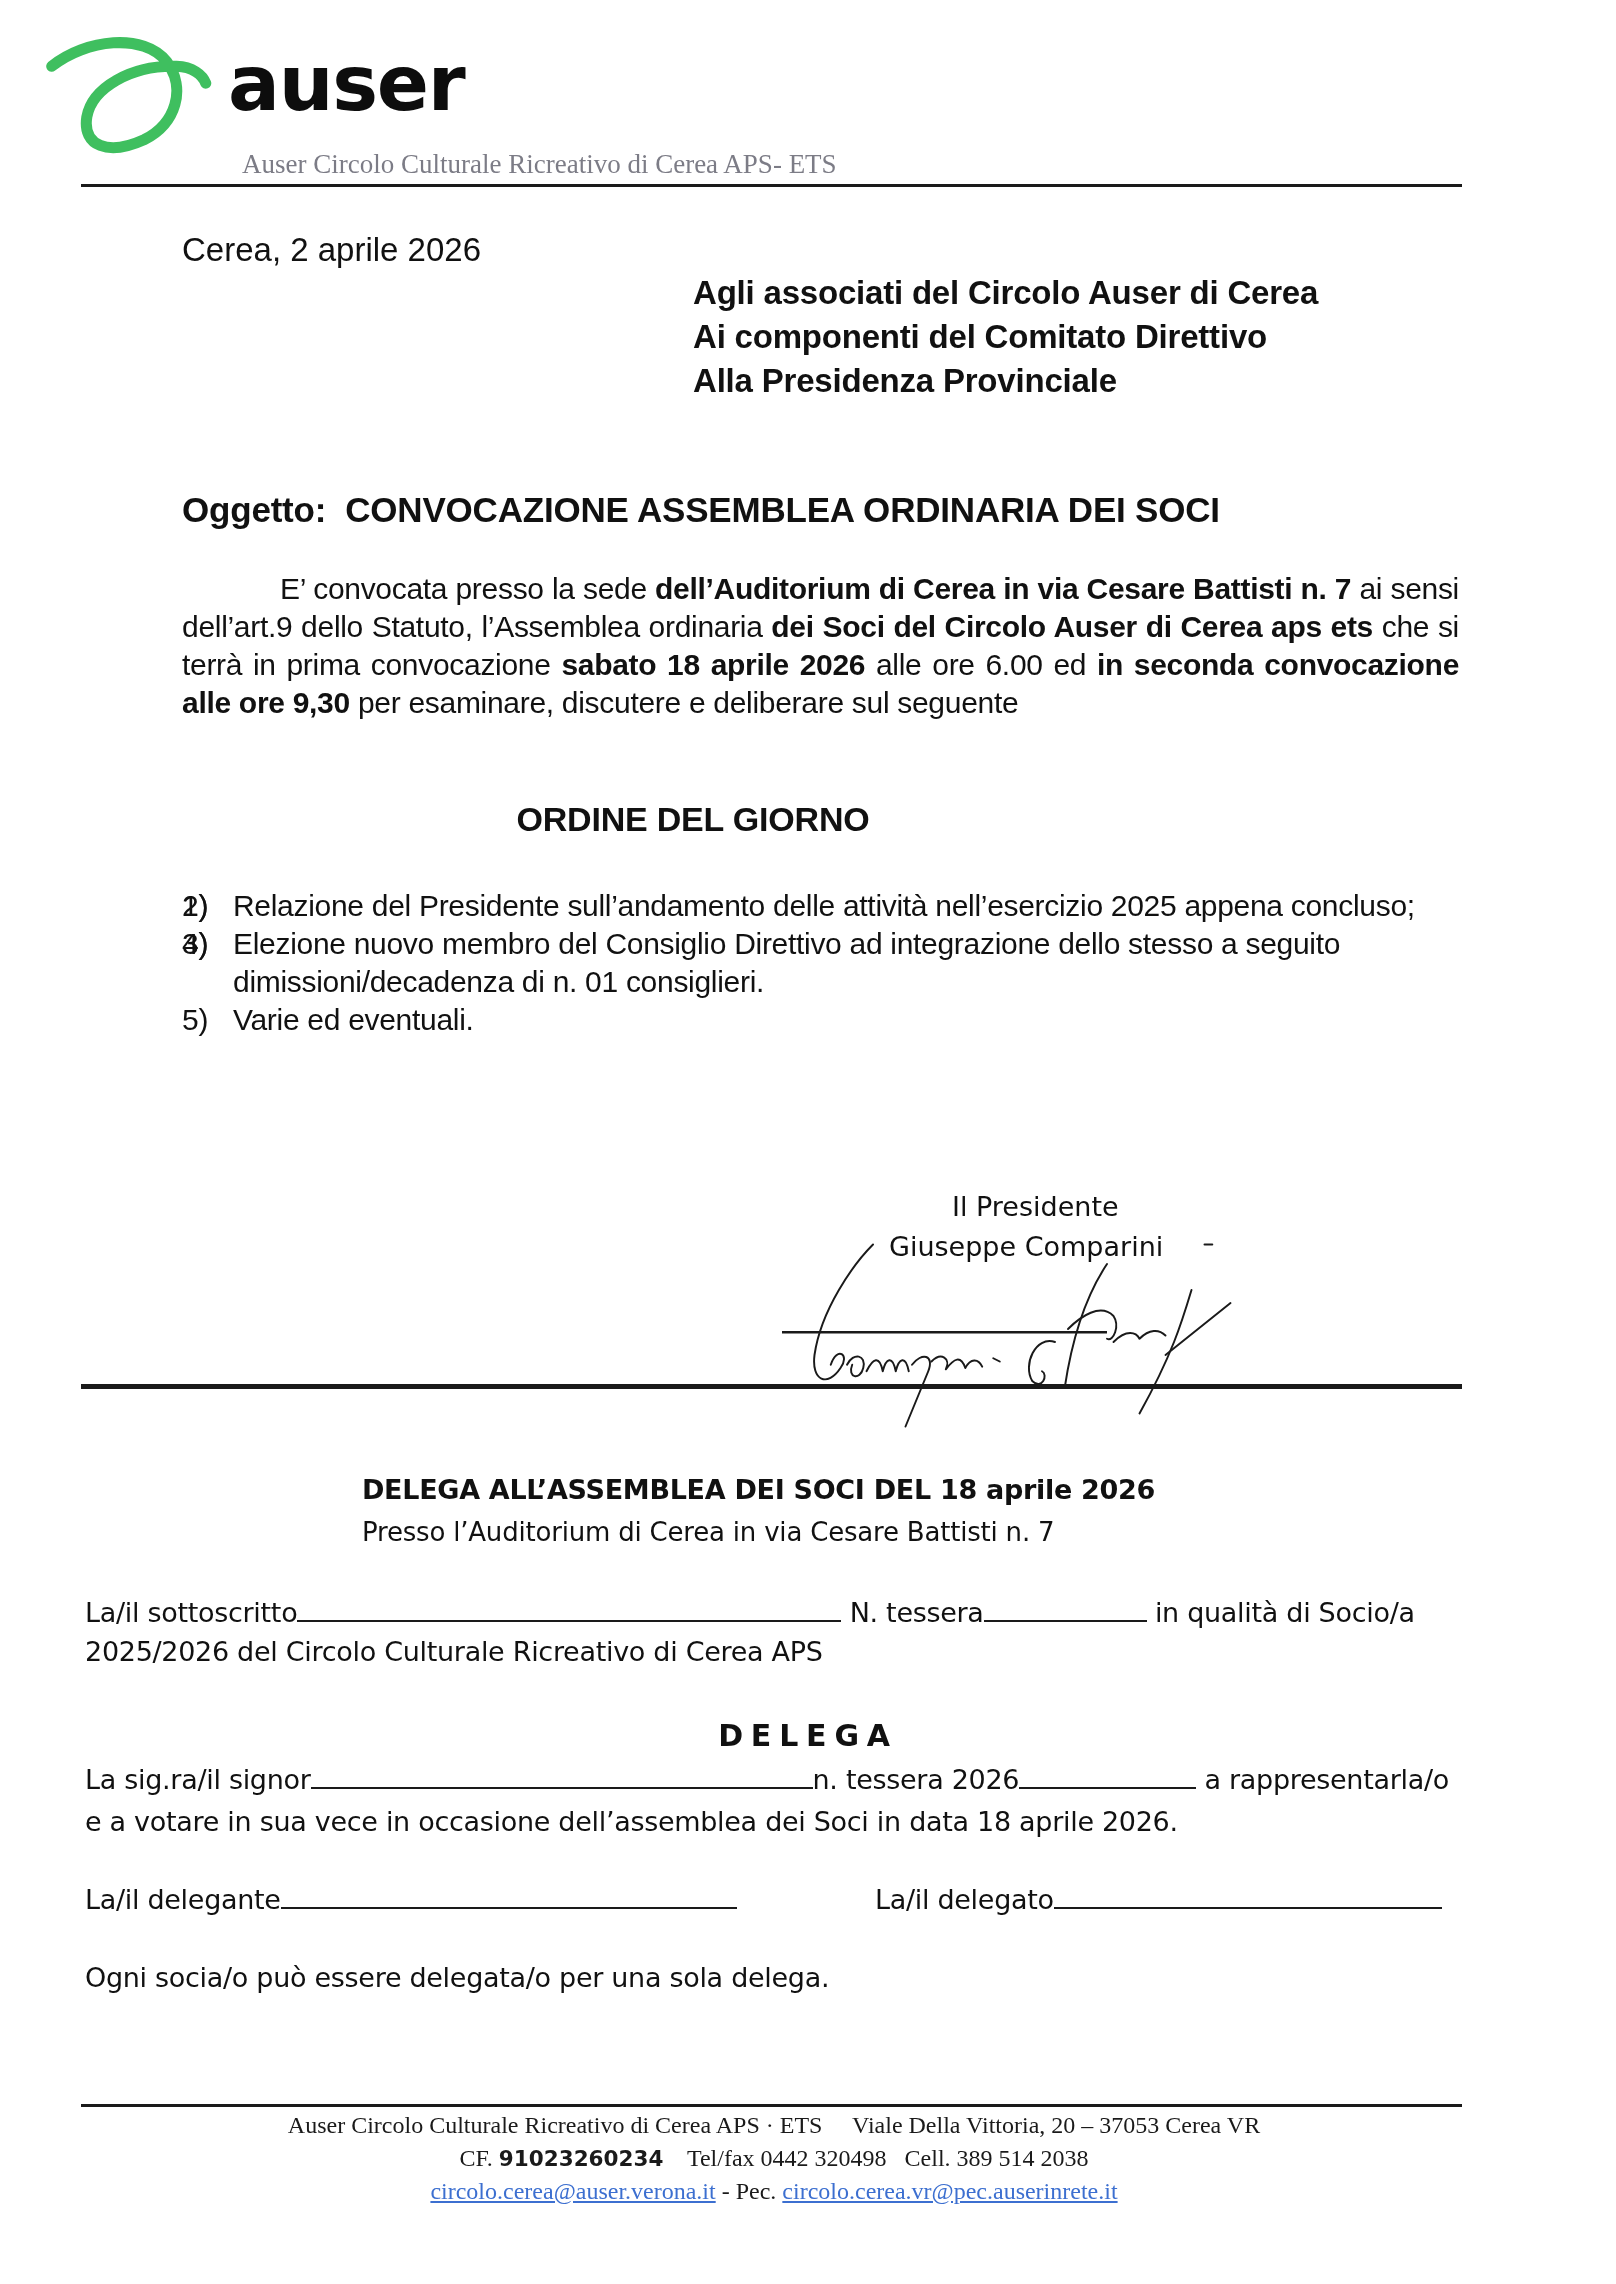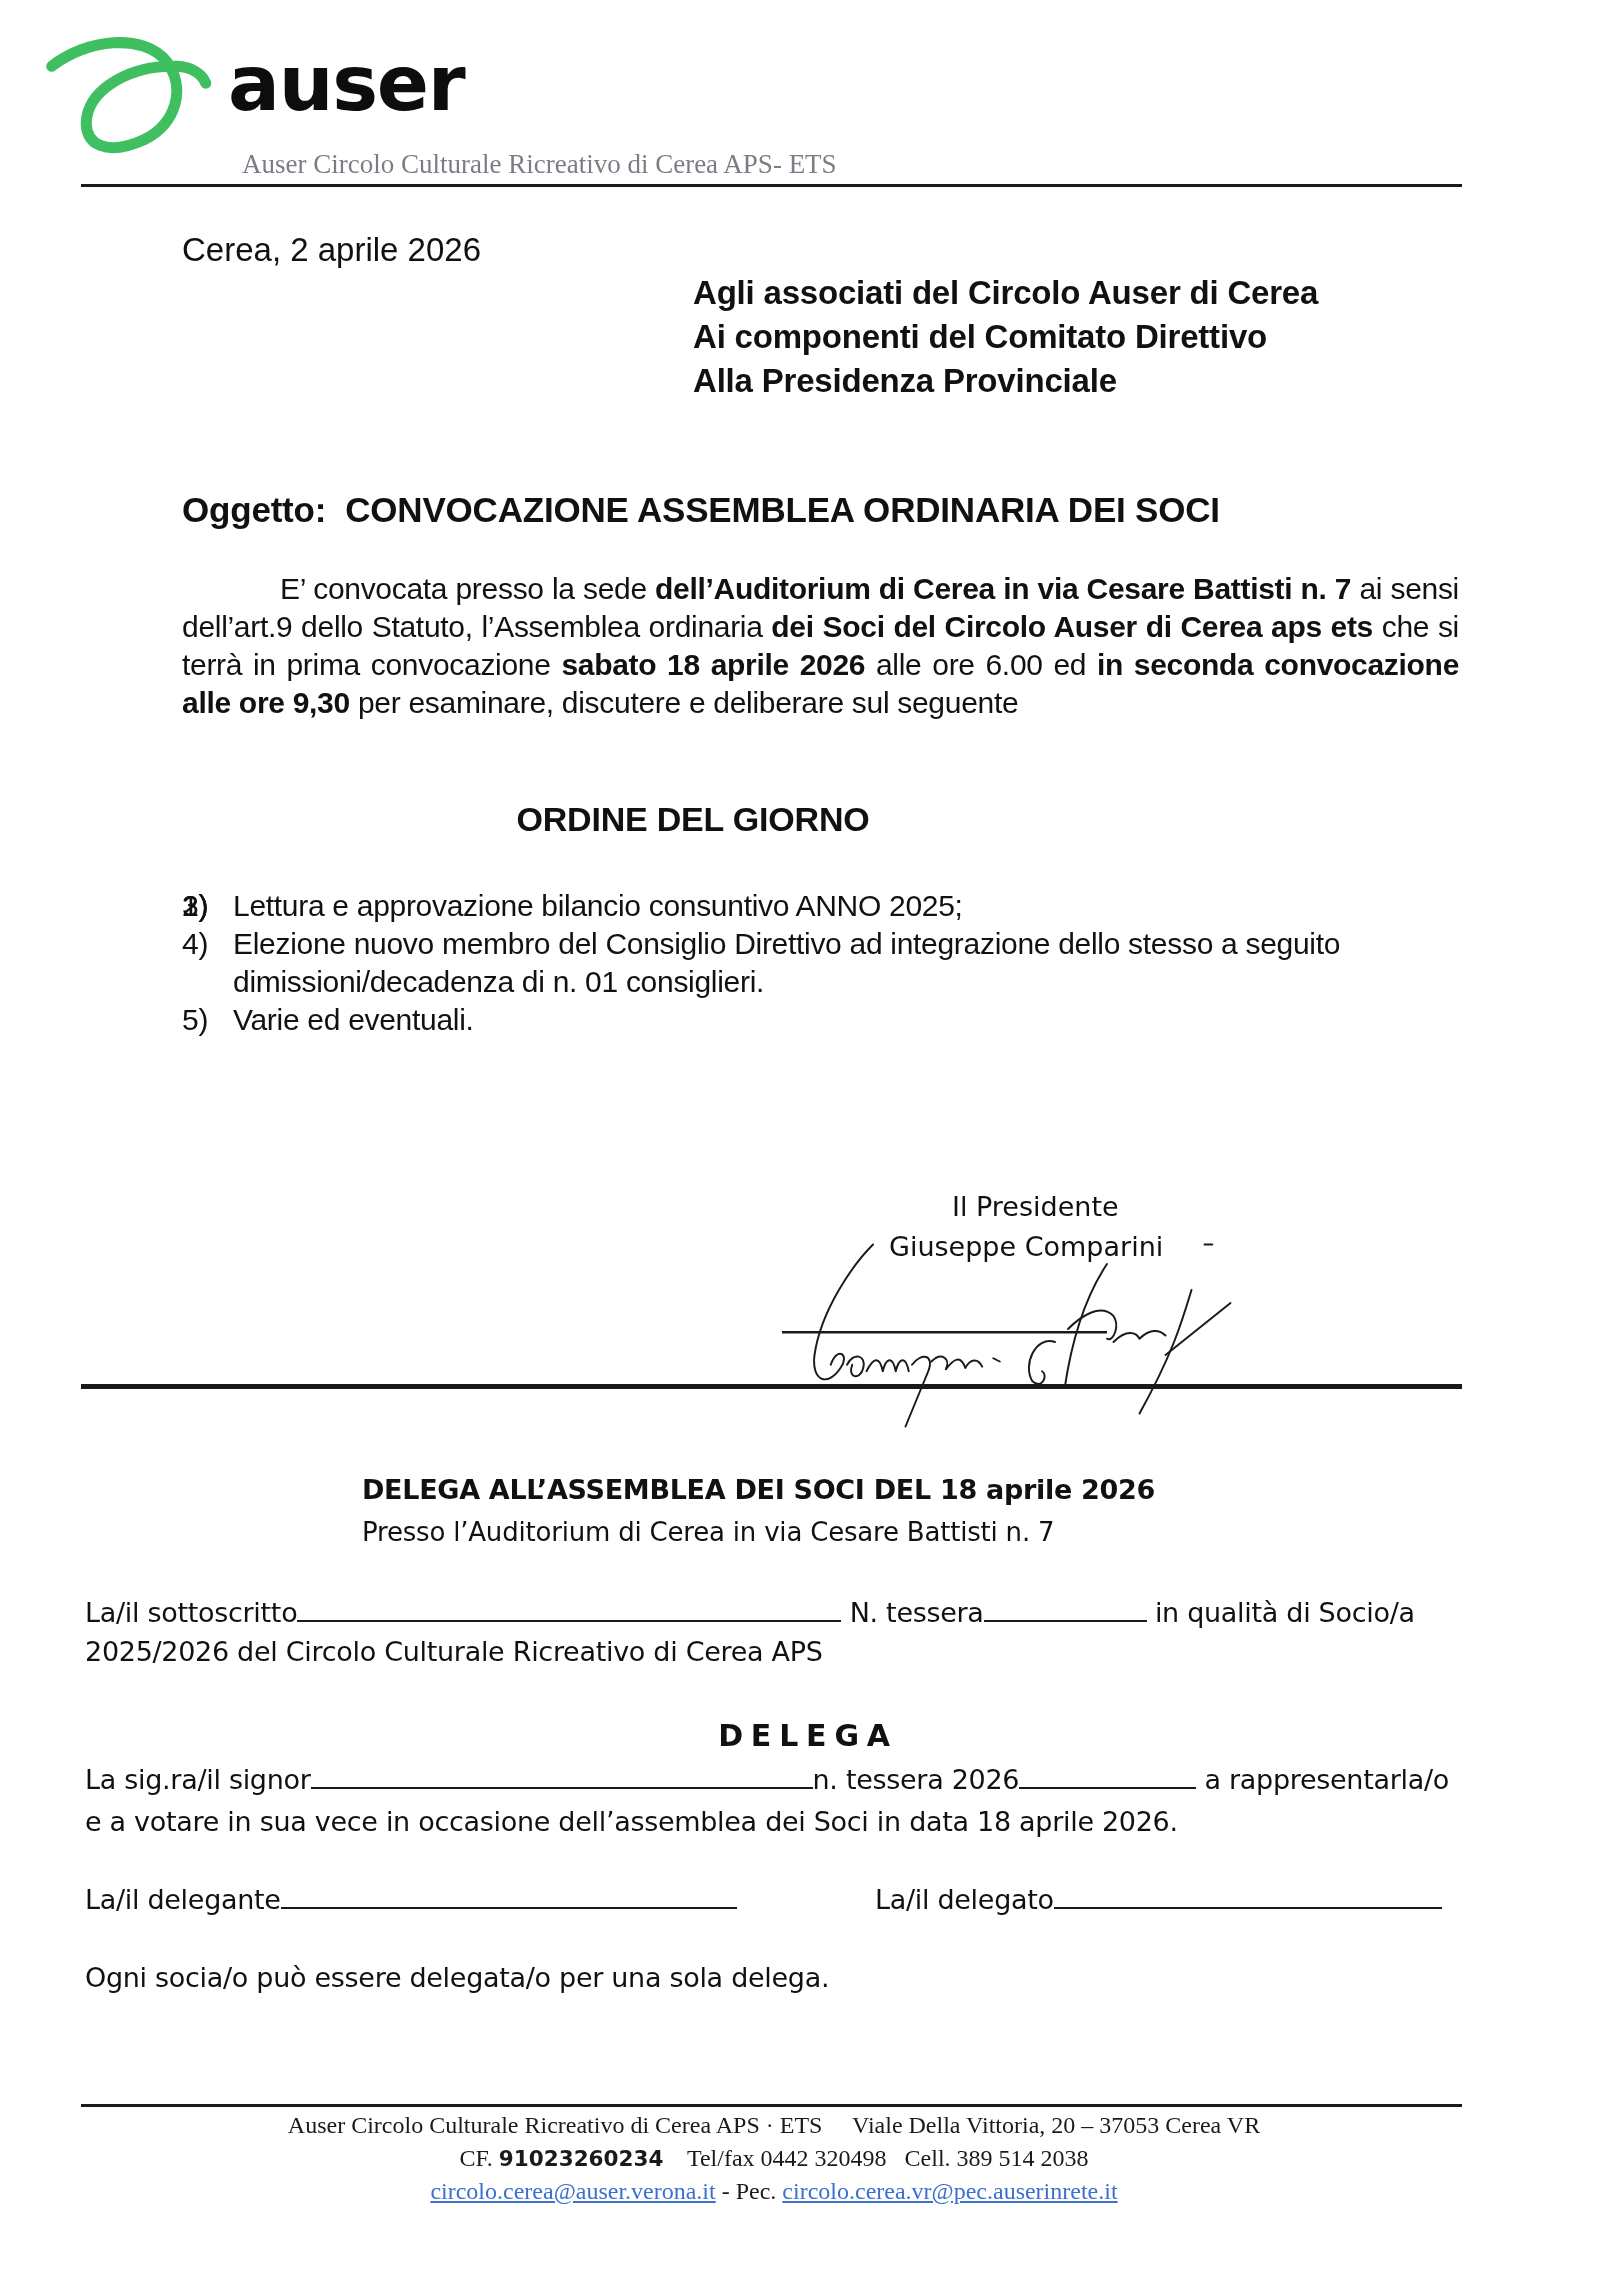--- a/index.html
+++ b/index.html
@@ -68,22 +68,22 @@
 <div id="subject" class="abs sans">
   <span>Oggetto:</span>&nbsp; <span>CONVOCAZIONE ASSEMBLEA ORDINARIA DEI SOCI</span>
 </div>
 
 <div id="body-para" class="sans"><span class="ind"></span><span>E’ convocata presso la sede </span><b>dell’Auditorium di Cerea in via Cesare Battisti n. 7</b><span> ai sensi dell’art.9 dello Statuto, l’Assemblea ordinaria </span><b>dei Soci del Circolo Auser di Cerea aps ets</b><span> che si terrà in prima convocazione </span><b>sabato 18 aprile 2026</b><span> alle ore 6.00 ed </span><b>in seconda convocazione alle ore 9,30</b><span> per esaminare, discutere e deliberare sul seguente</span></div>
 
 <div id="odg-title" class="abs sans">ORDINE DEL GIORNO</div>
 
 <ol id="agenda" class="sans">
   <li><span class="num">1)</span></li>
-  <li><span class="num">2)</span></li>
-  <li><span class="num">3)</span><span>Lettura e approvazione bilancio consuntivo ANNO 2025;</span></li>
+  <li><span class="num">2)</span><span>Relazione del Presidente sull’andamento delle attività nell’esercizio 2025 appena concluso;</span></li>
+  <li><span class="num">3)</span></li>
   <li><span class="num">4)</span><span>Elezione nuovo membro del Consiglio Direttivo ad integrazione dello stesso a seguito dimissioni/decadenza di n. 01 consiglieri.</span></li>
   <li><span class="num">5)</span><span>Varie ed eventuali.</span></li>
 </ol>
 
 <div id="pres-label" class="abs cal">Il Presidente</div>
 <div id="pres-name" class="abs cal">Giuseppe Comparini</div>
 
 <svg id="signature" viewBox="0 0 1000 340">
   <g fill="none" stroke="#1a1a1a" stroke-width="3" stroke-linecap="round" stroke-linejoin="round">
     <path d="M150 30 C 120 60, 70 130, 60 200 C 55 240, 80 250, 100 220 C 115 200, 95 185, 85 215"></path>

